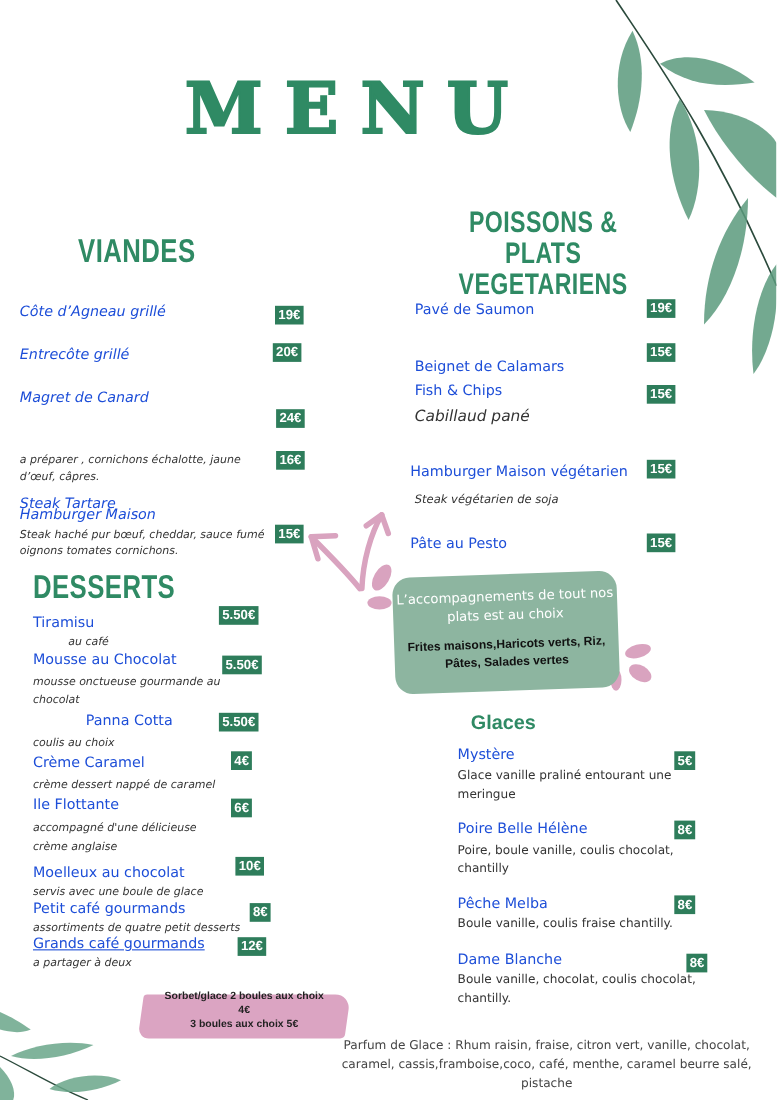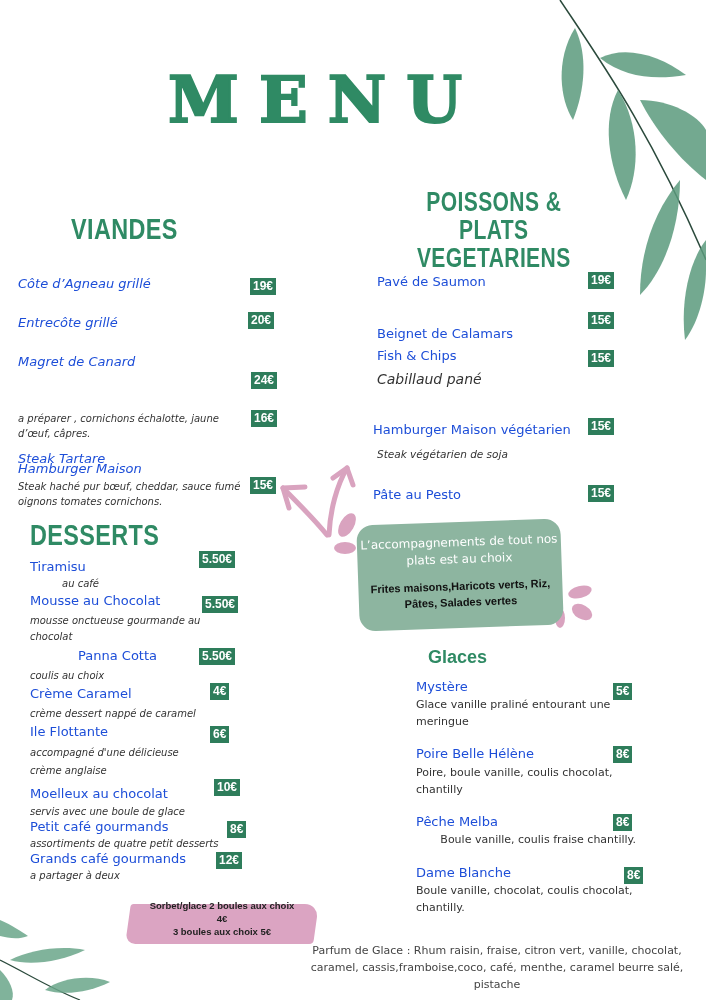--- a/index.html
+++ b/index.html
@@ -158,21 +158,21 @@
 <div class="abs price" style="left:210px;top:726px;">6€</div>
 
 <div class="abs item-name" style="left:30px;top:786px;">Moelleux au chocolat</div>
 <div class="abs desc" style="left:30px;top:804px;">servis avec une boule de glace</div>
 <div class="abs price" style="left:214px;top:779px;">10€</div>
 
 <div class="abs item-name" style="left:30px;top:819px;">Petit café gourmands</div>
 <div class="abs desc" style="left:30px;top:836px;">assortiments de quatre petit desserts</div>
 <div class="abs price" style="left:227px;top:821px;">8€</div>
 
-<div class="abs item-name" style="left:30px;top:851px;">Grands café gourmands</div>
+<div class="abs item-name" style="left:30px;top:851px;text-decoration:underline;">Grands café gourmands</div>
 <div class="abs desc" style="left:30px;top:868px;">a partager à deux</div>
 <div class="abs price" style="left:216px;top:852px;">12€</div>
 
 <div class="abs sorbet">
   <div class="brush"></div>
   <div class="txt">
     <div>Sorbet/glace 2 boules aux choix</div>
     <div>4€</div>
     <div>3 boules aux choix 5€</div>
   </div>
@@ -182,20 +182,20 @@
 
 <div class="abs item-name" style="left:416px;top:679px;">Mystère</div>
 <div class="abs desc up" style="left:416px;top:696px;width:200px;">Glace vanille praliné entourant une meringue</div>
 <div class="abs price" style="left:613px;top:683px;">5€</div>
 
 <div class="abs item-name" style="left:416px;top:746px;">Poire Belle Hélène</div>
 <div class="abs desc up" style="left:416px;top:764px;width:210px;">Poire, boule vanille, coulis chocolat, chantilly</div>
 <div class="abs price" style="left:613px;top:746px;">8€</div>
 
 <div class="abs item-name" style="left:416px;top:814px;">Pêche Melba</div>
-<div class="abs desc up" style="left:416px;top:831px;width:220px;text-align:right;">Boule vanille, coulis fraise chantilly.</div>
+<div class="abs desc up" style="left:416px;top:831px;width:220px;">Boule vanille, coulis fraise chantilly.</div>
 <div class="abs price" style="left:613px;top:814px;">8€</div>
 
 <div class="abs item-name" style="left:416px;top:865px;">Dame Blanche</div>
 <div class="abs desc up" style="left:416px;top:882px;width:225px;">Boule vanille, chocolat, coulis chocolat, chantilly.</div>
 <div class="abs price" style="left:624px;top:867px;">8€</div>
 
 <div class="abs parfum">Parfum de Glace : Rhum raisin, fraise, citron vert, vanille, chocolat, caramel, cassis,framboise,coco, café, menthe, caramel beurre salé, pistache</div>
 
 </body></html>

